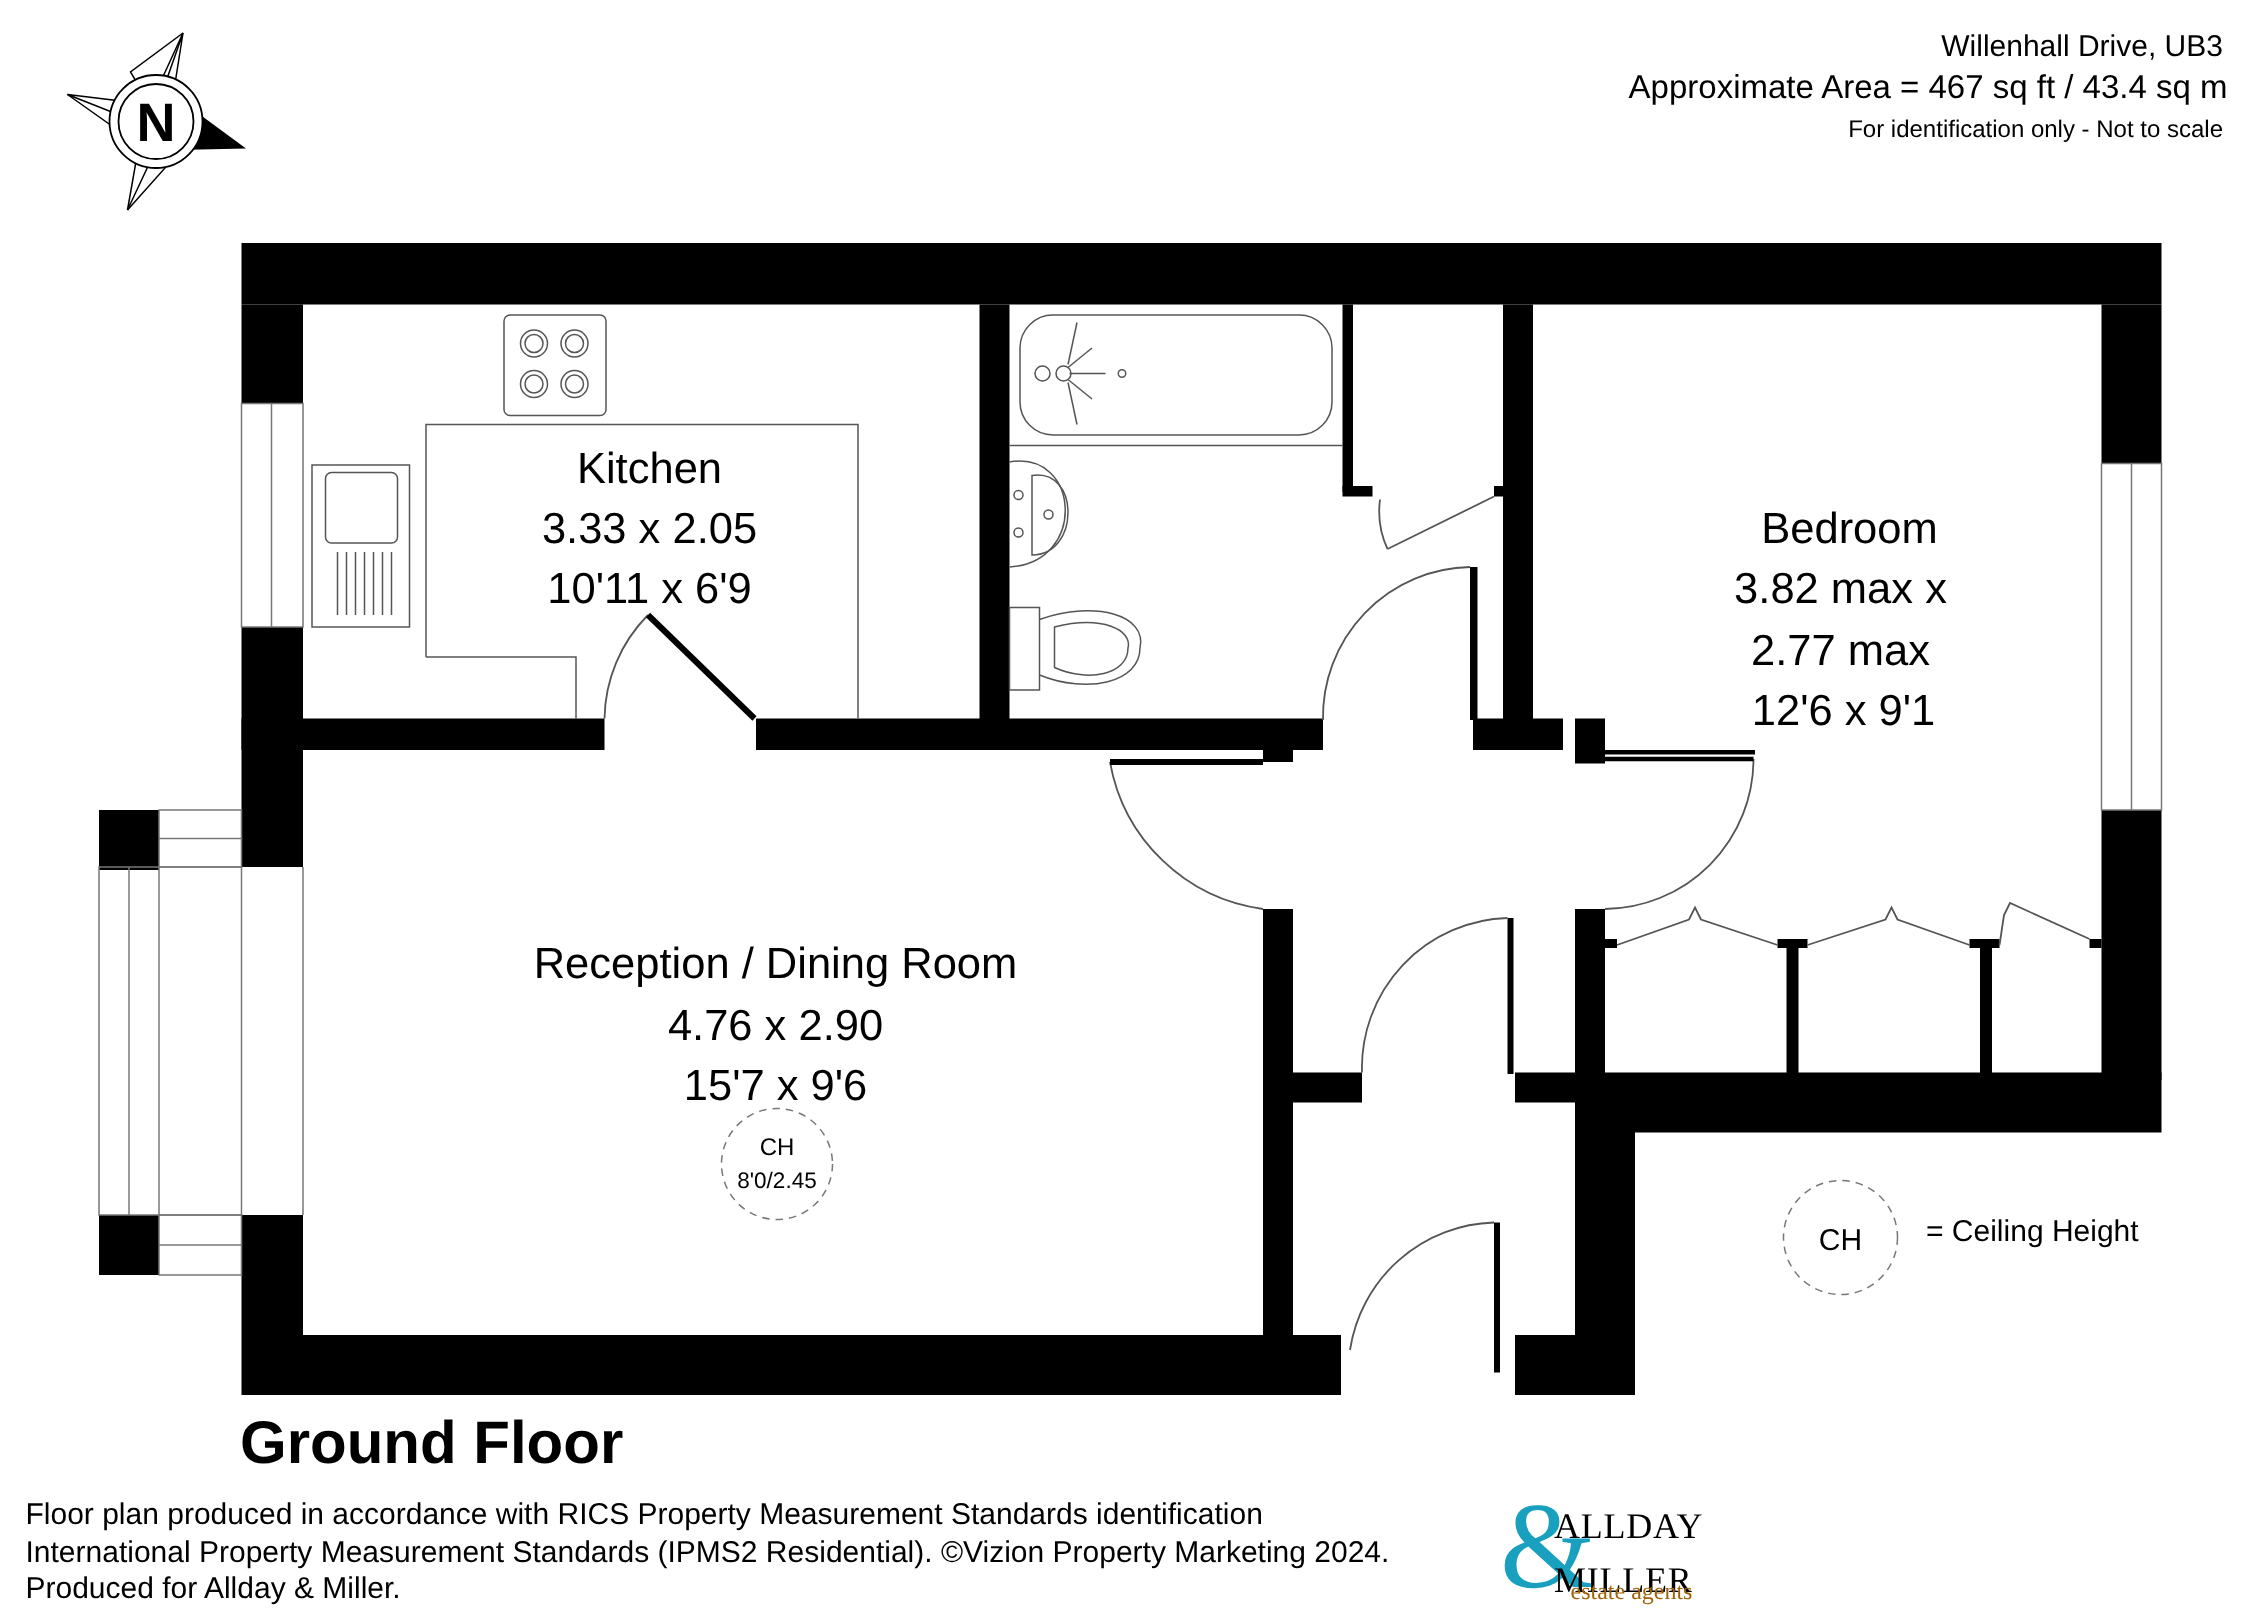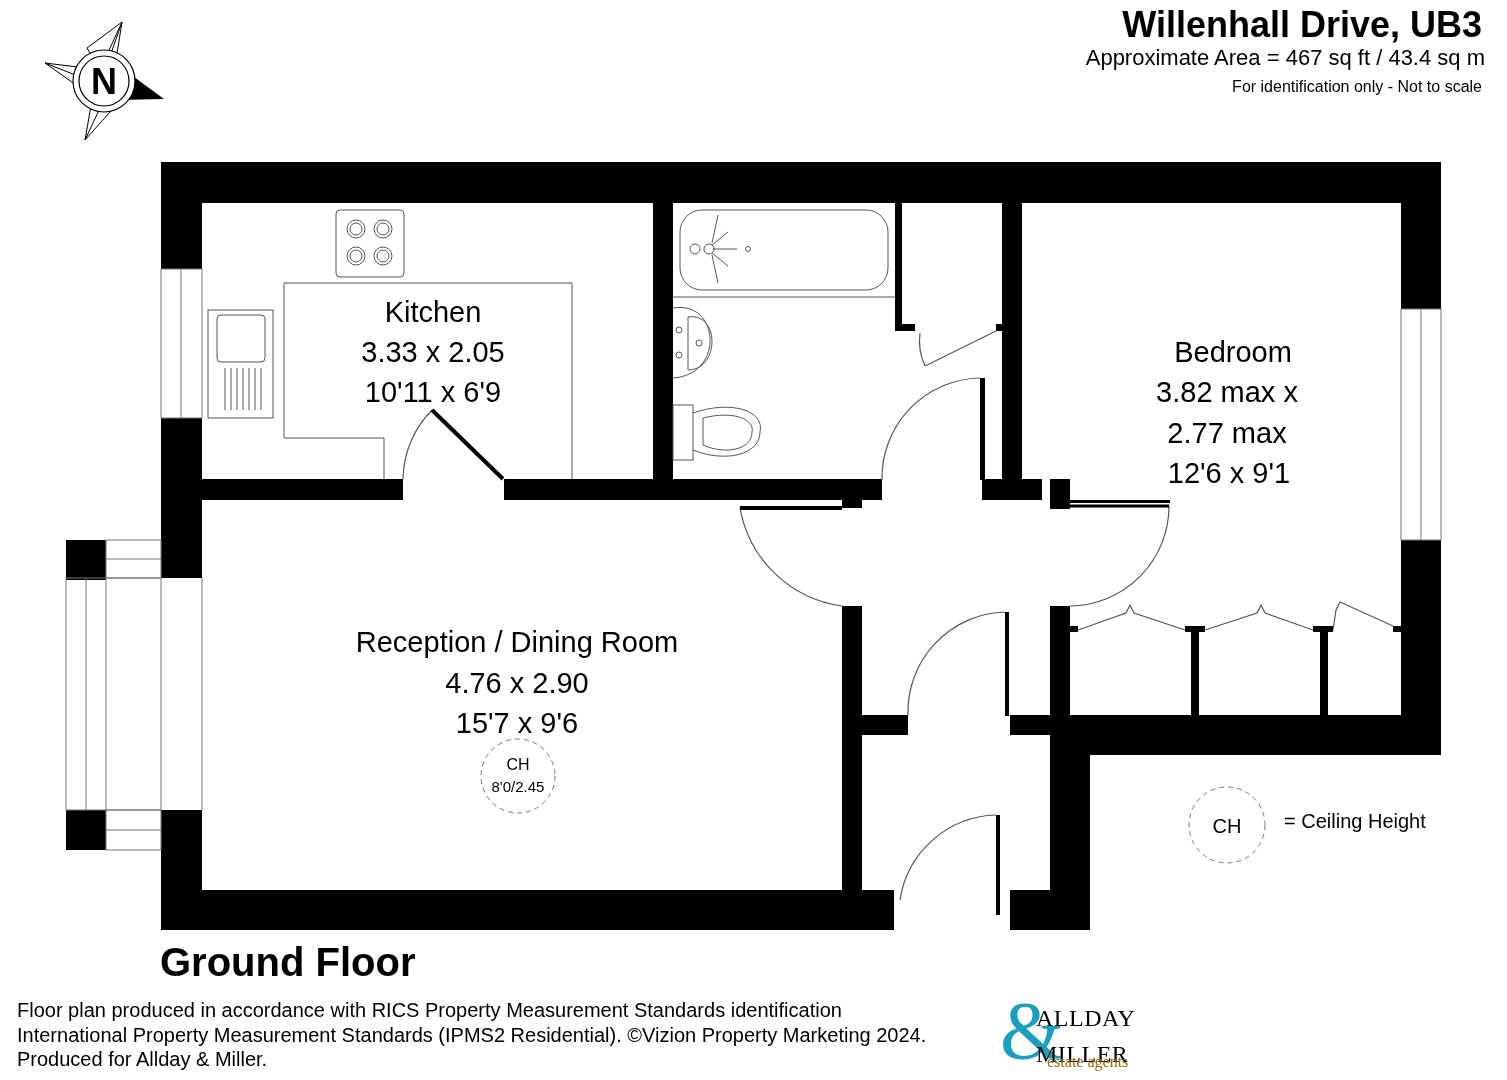--- a/index.html
+++ b/index.html
@@ -1,18 +1,18 @@
 <!DOCTYPE html>
 <html><head>
   <meta charset="utf-8">
   <style>
     html, body { margin: 0; padding: 0; background: #ffffff; }
     body { width: 1507px; height: 1080px; position: relative; overflow: hidden; font-family: "Liberation Sans", sans-serif; color: #000; }
     .abs { position: absolute; }
-    .title { right: 25px; top: 4px; font-size: 36px; font-weight: bold; white-space: nowrap; }
+    .title { right: 25px; top: 20px; font-size: 20px; font-weight: normal; white-space: nowrap; }
     .area { right: 22px; top: 45px; font-size: 22px; white-space: nowrap; }
     .idonly { right: 25px; top: 78px; font-size: 16px; white-space: nowrap; text-align: center; }
     .floor-label { left: 160px; top: 940px; font-size: 40px; font-weight: bold; white-space: nowrap; }
     .credits { left: 17px; top: 998px; font-size: 20px; line-height: 24.5px; width: 990px; }
     .credits div { white-space: nowrap; }
     .logo { left: 1000px; top: 1004px; width: 160px; height: 70px; }
     .logo .amp { position: absolute; left: 0; top: -14px; font-family: "Liberation Serif", serif; font-size: 82px; color: #1aa0bf; line-height: 1; }
     .logo .l1, .logo .l2 { position: absolute; left: 36px; font-family: "Liberation Serif", serif; font-size: 24px; color: #000000; letter-spacing: 0.5px; line-height: 1; }
     .logo .l1 { top: 2px; }
     .logo .l2 { top: 26px; margin-top: 12px; }

